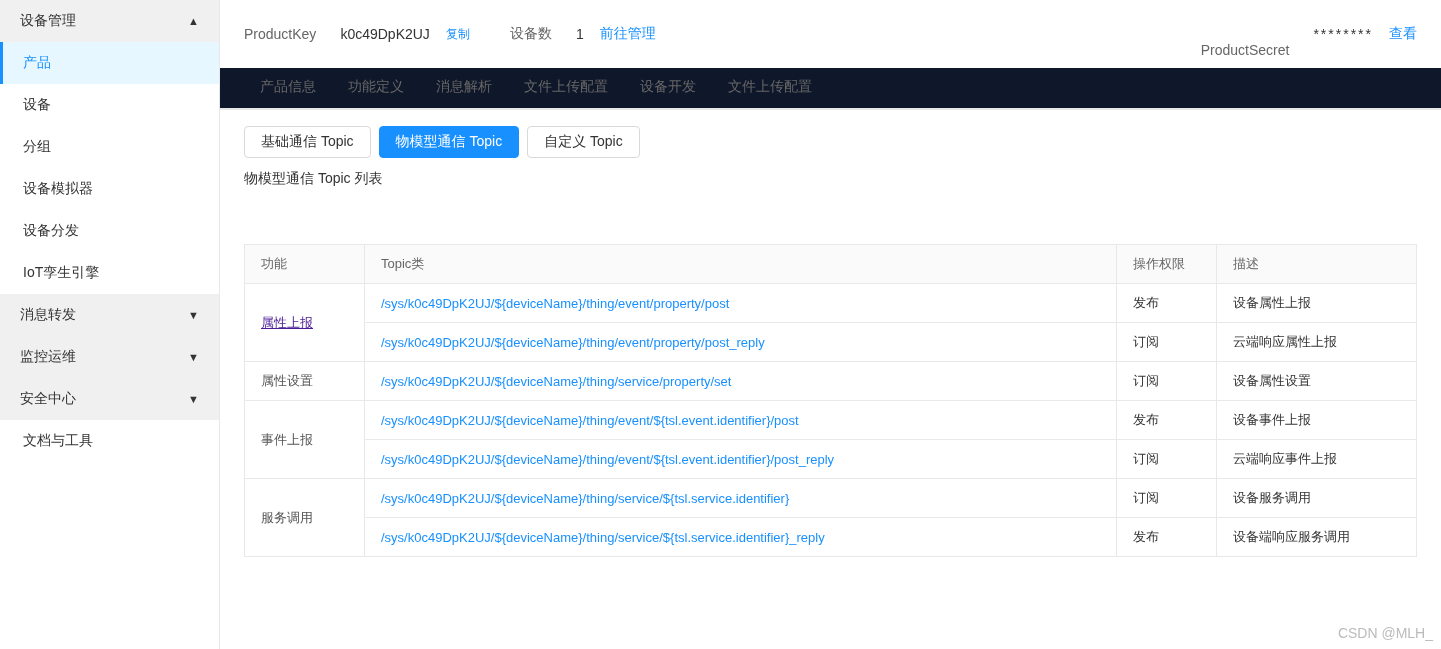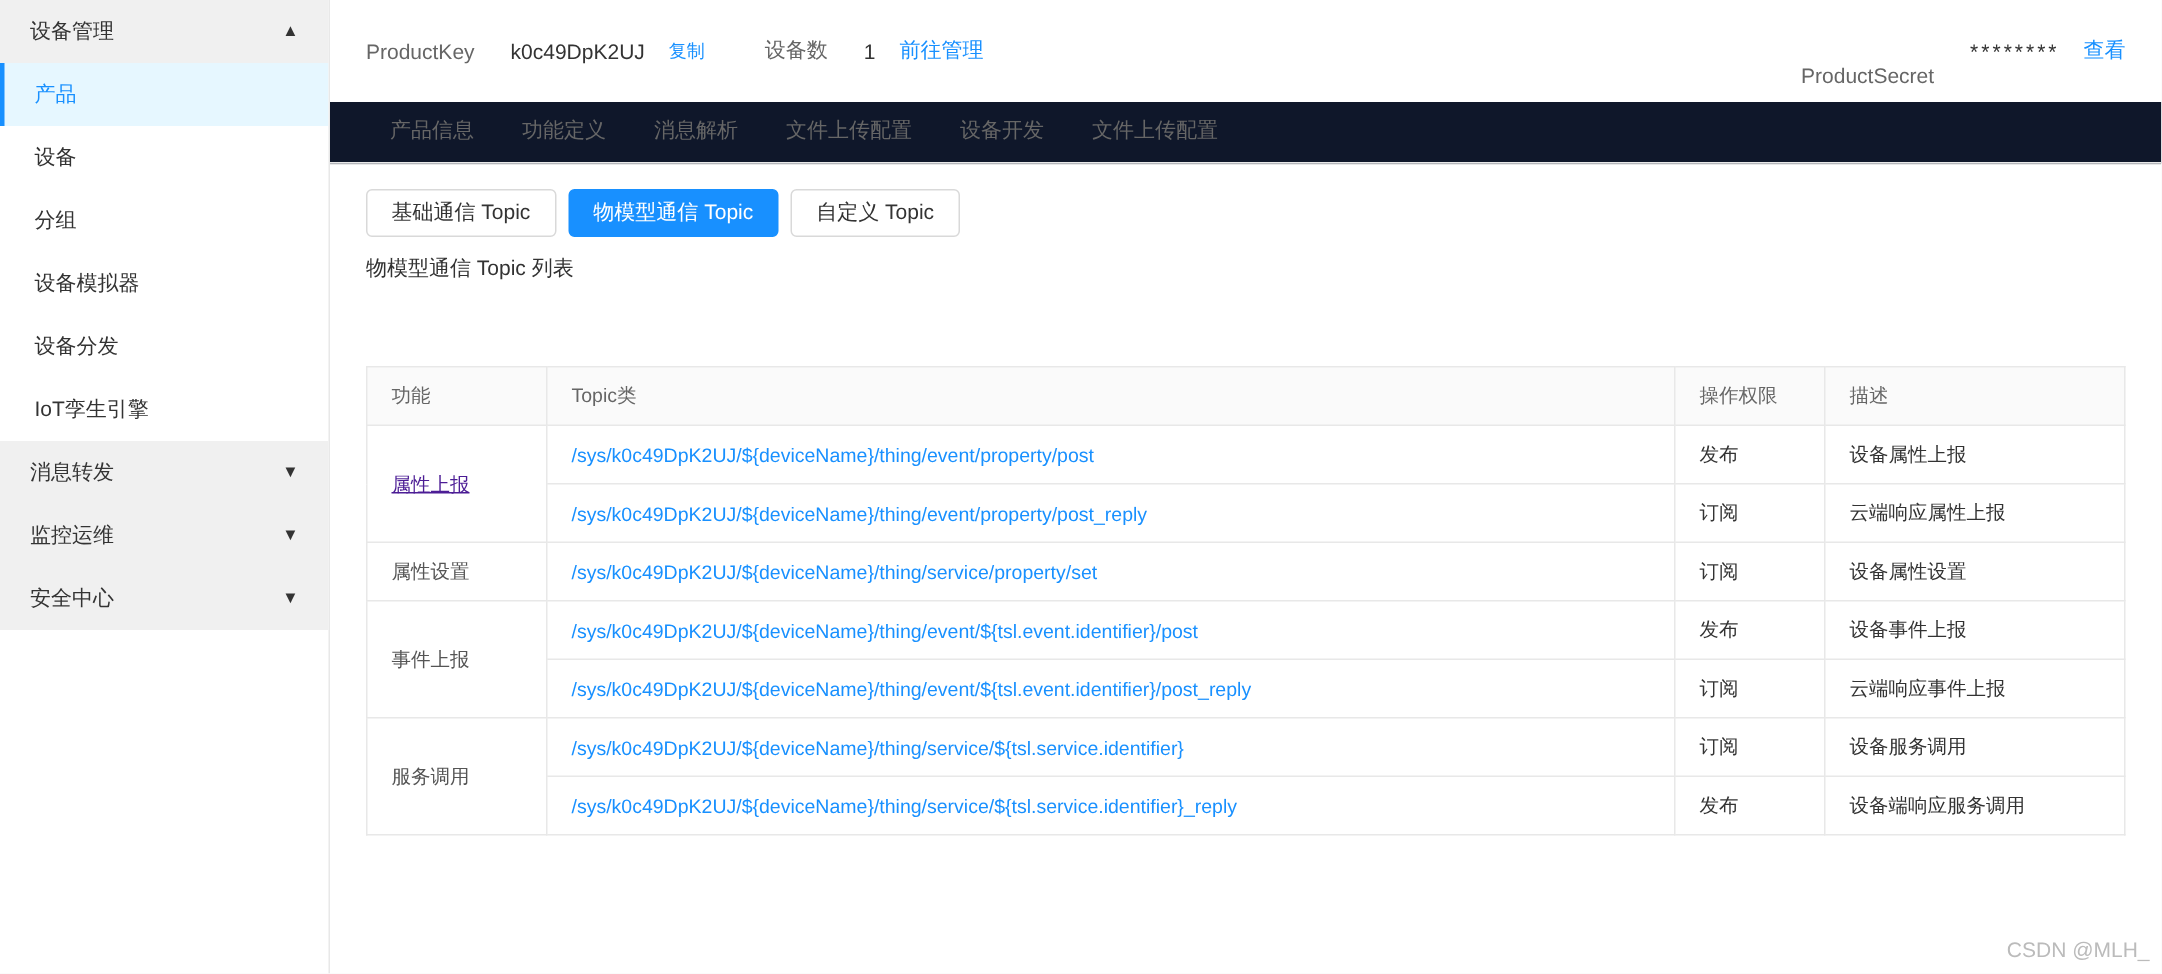--- a/index.html
+++ b/index.html
@@ -199,20 +199,23 @@
     <span>消息转发</span>
     <span class="collapse-icon">▼</span>
   </div>
   <div class="sidebar-section-header">
     <span>监控运维</span>
     <span class="collapse-icon">▼</span>
   </div>
   <div class="sidebar-section-header">
     <span>安全中心</span>
     <span class="collapse-icon">▼</span>
+  </div>
+  <div class="sidebar-item">
+    <span>文档与工具</span>
   </div>
 </div>
 
 <div class="main-content">
 
   <div class="product-header">
     <div class="product-meta">
       <div class="meta-item">
         <span style="color:#666;">ProductKey</span>
         <span style="color:#333; margin-left:16px;">k0c49DpK2UJ</span>

